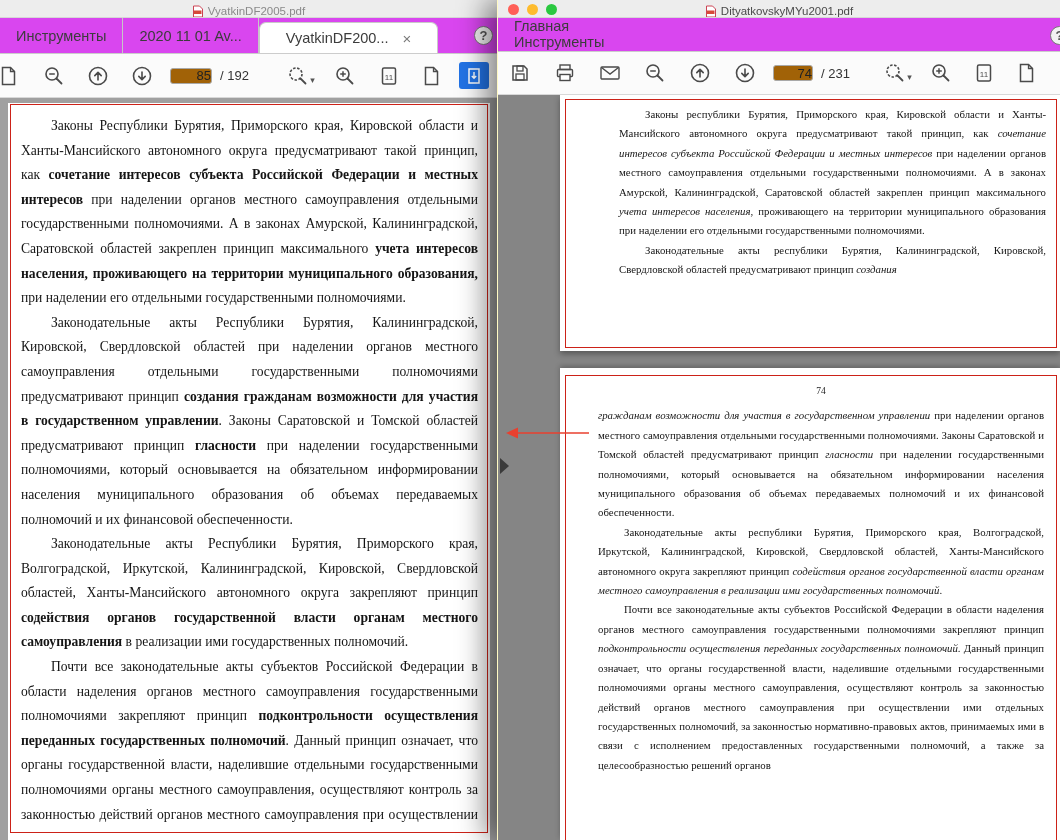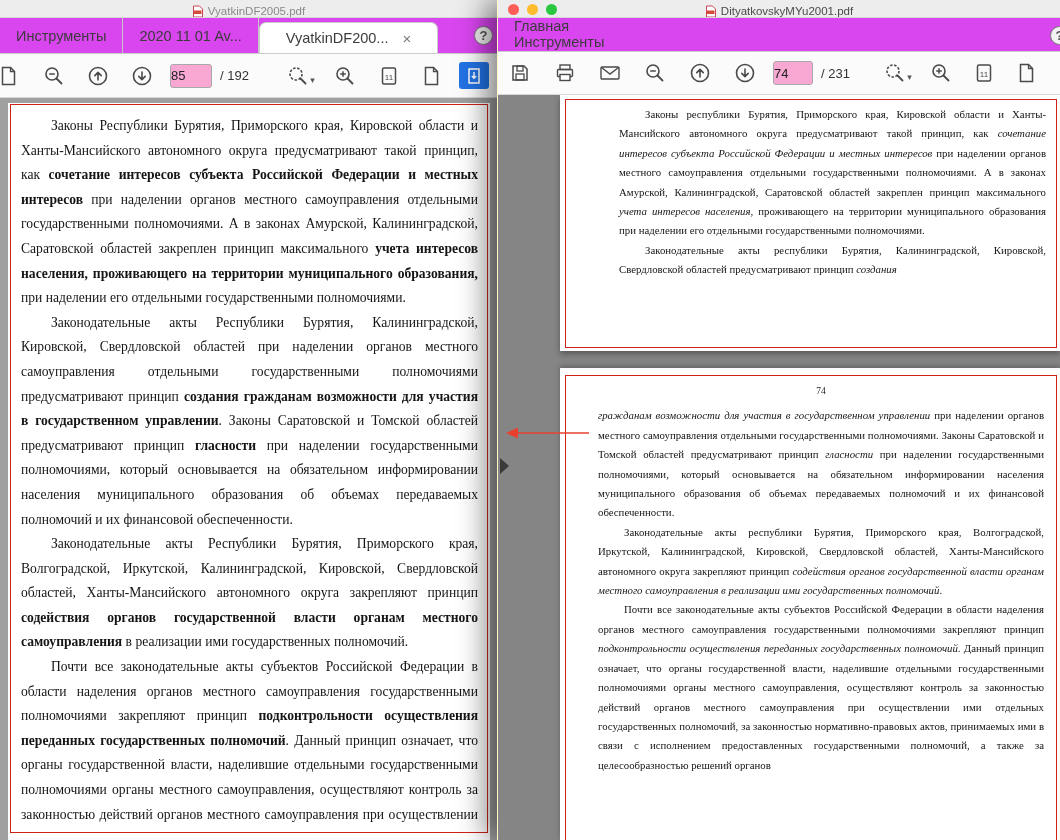--- a/index.html
+++ b/index.html
@@ -60,22 +60,22 @@
     display:flex; align-items:center; padding:0 8px; position:relative;
   }
   #right-window .toolbar { height:43px; }
   .tbtn {
     width:28px; height:28px; display:flex; align-items:center; justify-content:center;
     border-radius:3px; flex:0 0 auto; position:relative;
   }
   .tbtn.blue { background:#2273e6; width:30px; height:27px; }
   .caret { font-size:9px; color:#555; margin-left:1px; transform:translateY(4px); }
   .page-input {
-    width:42px; height:24px; border:1px solid #a9a9a9; border-radius:3px;
-    background:#f9a8d4; text-align:left; font-size:13px; color:#222;
+    width:42px; height:16px; border:1px solid #a9a9a9; border-radius:3px;
+    background:#a16207; text-align:right; font-size:13px; color:#222;
     font-family:"Liberation Sans", sans-serif;
   }
   .page-total { font-size:13px; color:#333; margin-left:8px; white-space:nowrap; }
 
   
   .docarea { position:absolute; left:0; right:0; bottom:0; overflow:hidden; }
   #left-window  .docarea { top:98px; background:#a0a0a0; }
   #right-window .docarea { top:95px; background:#858585; }
 
   .page { position:absolute; background:#ffffff; }

